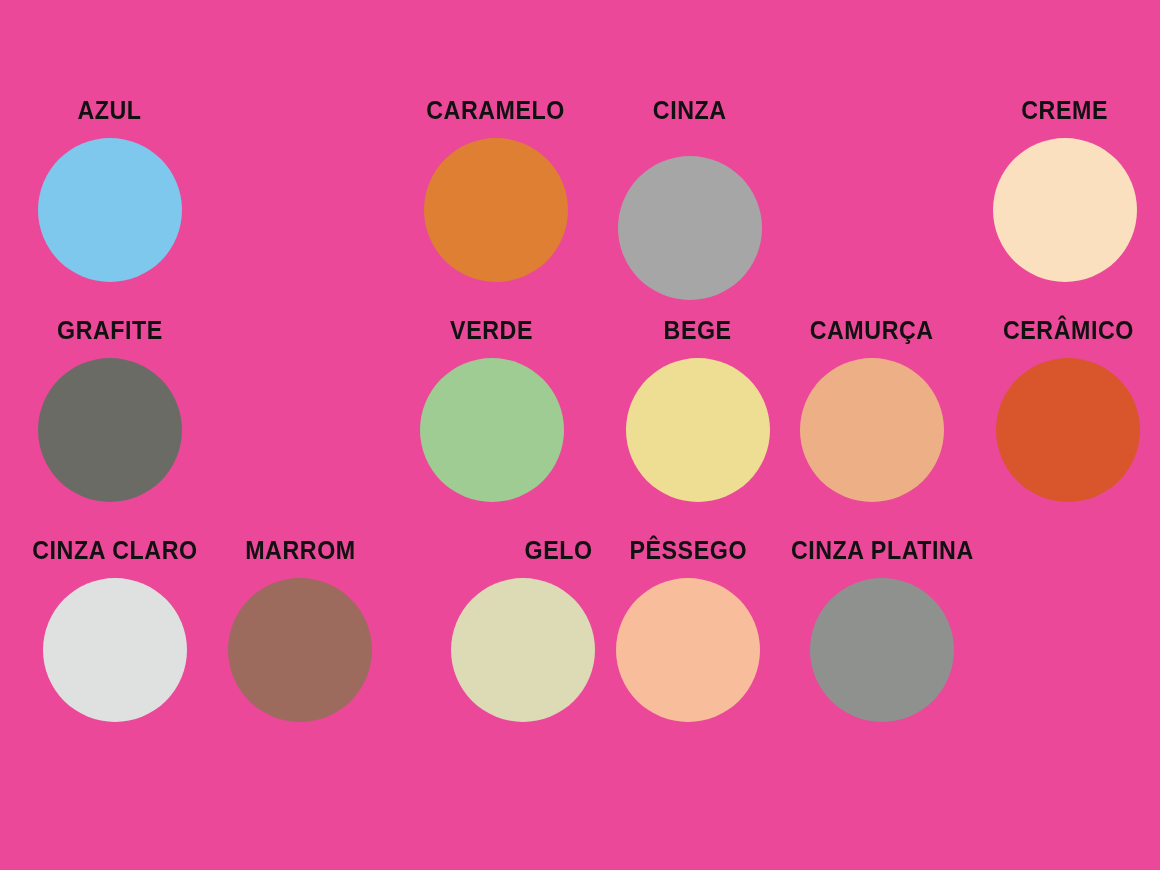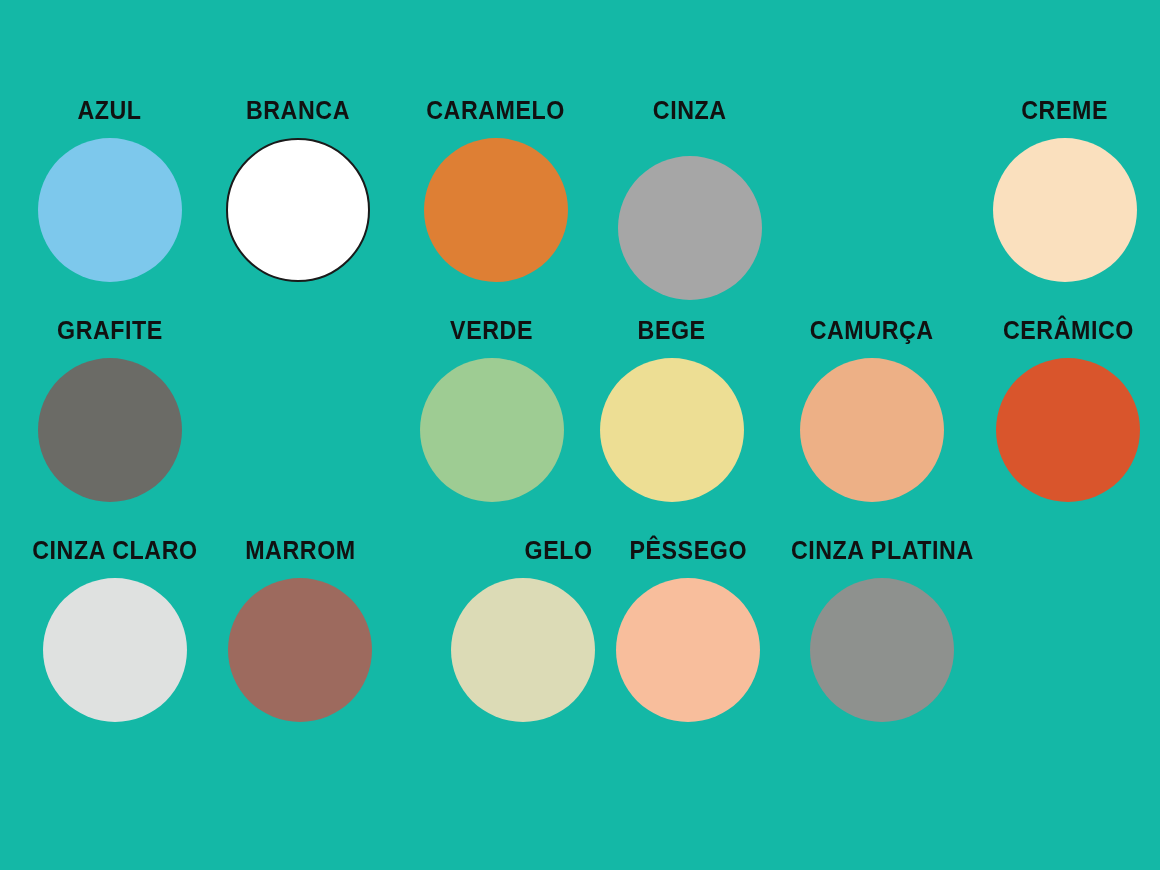--- a/index.html
+++ b/index.html
@@ -59,30 +59,26 @@
     box-sizing: border-box;
   }
 
   .swatch-circle.outlined {
     border: 2px solid #1a1a1a;
   }
 </style>
 </head>
 <body>
 
-<div id="palette-board" style="background: #14b8a6;">
+<div id="palette-board" style="background: #ec4899;">
 
 <div class="swatch-row">
       <div class="swatch" style="left: 10px;">
         <div class="swatch-label">AZUL</div>
         <div class="swatch-circle" style="background: rgb(125, 200, 236);"></div>
-      </div>
-      <div class="swatch" style="left: 198px;">
-        <div class="swatch-label">BRANCA</div>
-        <div class="swatch-circle outlined" style="background: rgb(255, 255, 255); border-color: rgb(26, 26, 26);"></div>
       </div>
       <div class="swatch" style="left: 396px;">
         <div class="swatch-label">CARAMELO</div>
         <div class="swatch-circle" style="background: rgb(222, 127, 52);"></div>
       </div>
       <div class="swatch" style="left: 590px; gap: 18px;">
         <div class="swatch-label">CINZA</div>
         <div class="swatch-circle" style="background: rgb(166, 166, 166);"></div>
       </div>
       <div class="swatch" style="left: 965px;">
@@ -92,21 +88,21 @@
     </div>
     <div class="swatch-row">
       <div class="swatch" style="left: 10px;">
         <div class="swatch-label">GRAFITE</div>
         <div class="swatch-circle" style="background: rgb(107, 107, 102);"></div>
       </div>
       <div class="swatch" style="left: 392px;">
         <div class="swatch-label">VERDE</div>
         <div class="swatch-circle" style="background: rgb(158, 204, 147);"></div>
       </div>
-      <div class="swatch" style="left: 572px;">
+      <div class="swatch" style="left: 598px;">
         <div class="swatch-label">BEGE</div>
         <div class="swatch-circle" style="background: rgb(237, 222, 148);"></div>
       </div>
       <div class="swatch" style="left: 772px;">
         <div class="swatch-label">CAMURÇA</div>
         <div class="swatch-circle" style="background: rgb(237, 176, 134);"></div>
       </div>
       <div class="swatch" style="left: 968px;">
         <div class="swatch-label">CERÂMICO</div>
         <div class="swatch-circle" style="background: rgb(217, 85, 44);"></div>

